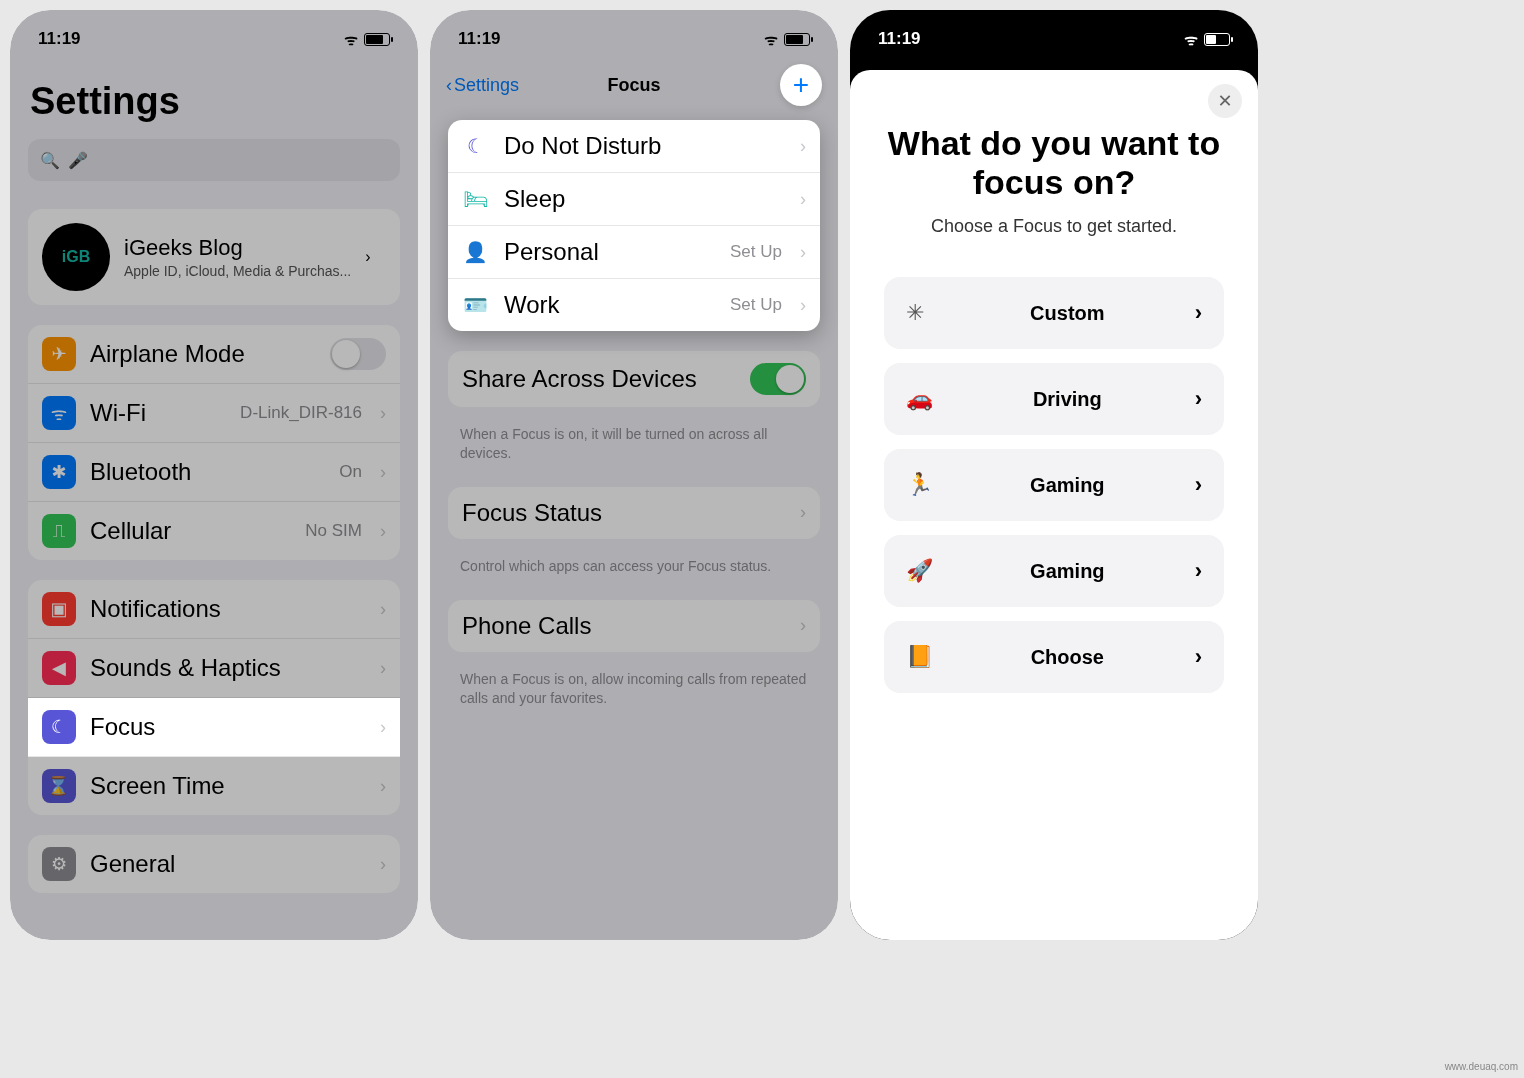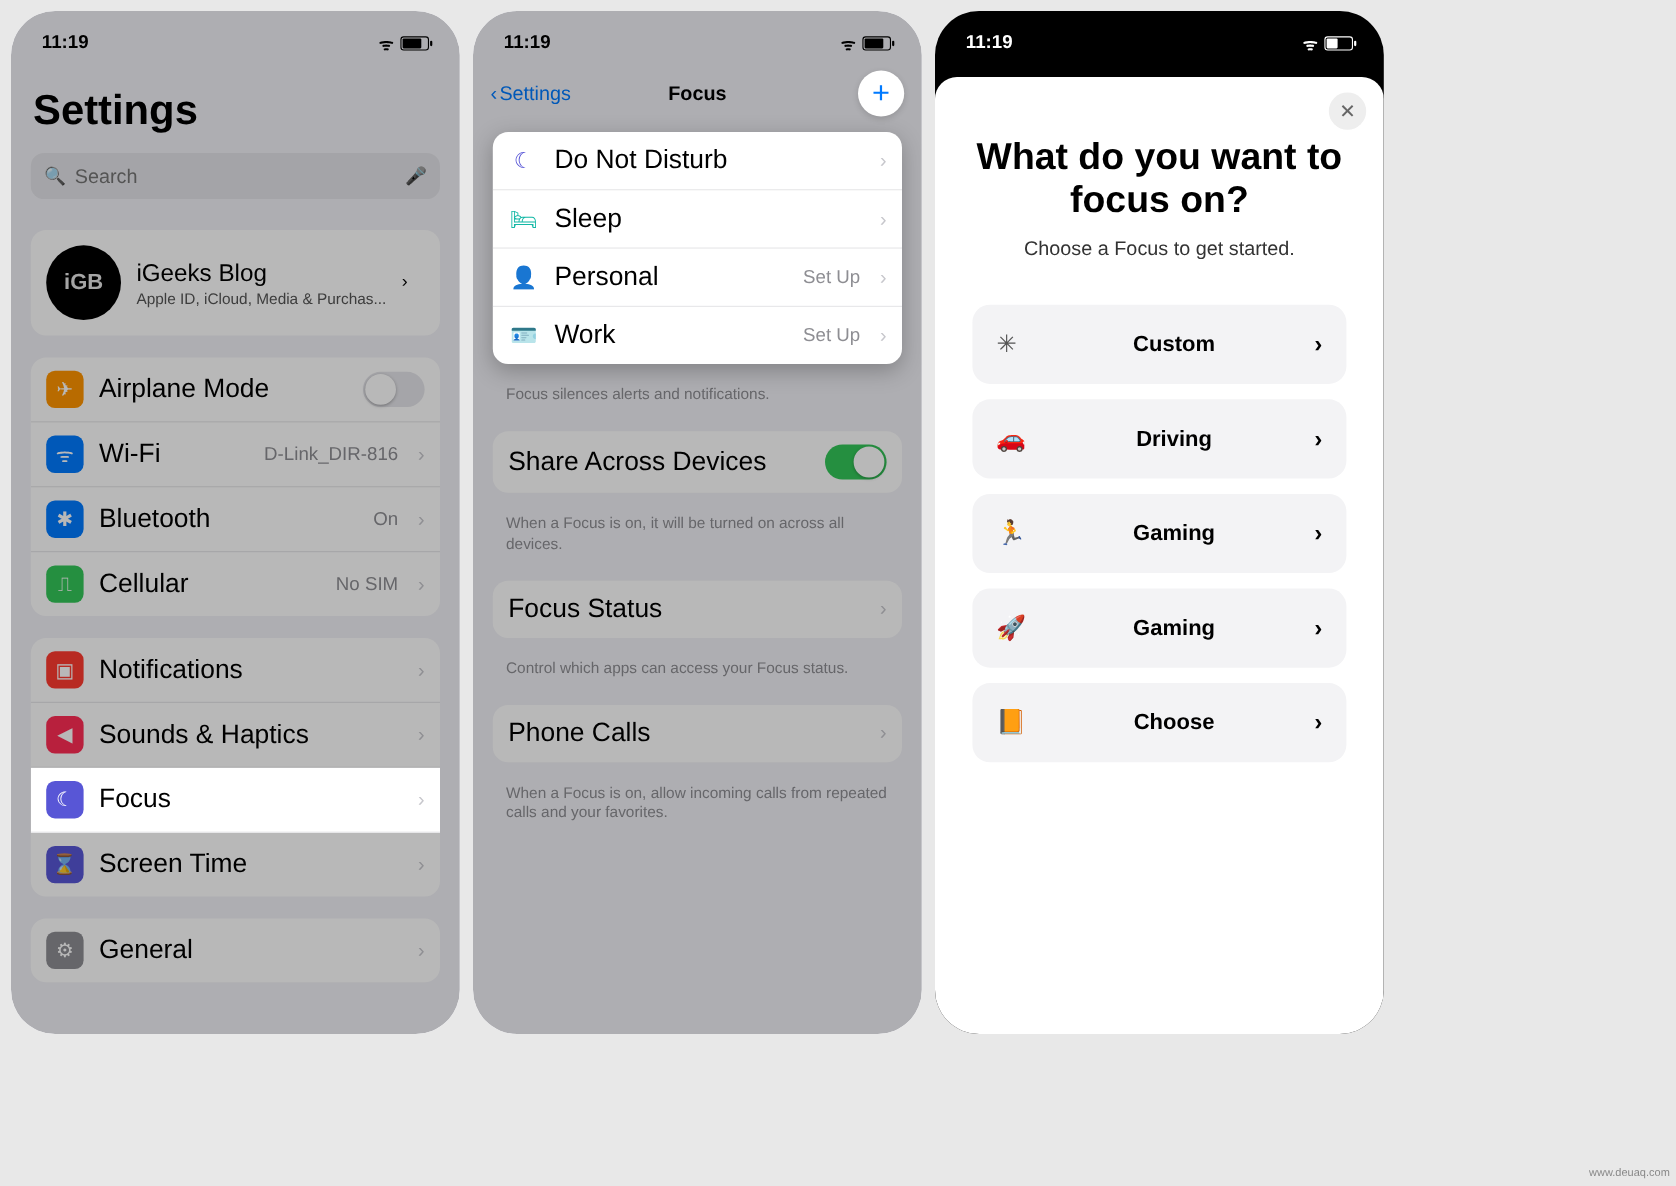--- a/index.html
+++ b/index.html
@@ -25,21 +25,21 @@
 .searchbar { margin:6px 18px 18px; background:#e4e4e9; border-radius:12px; height:42px; display:flex; align-items:center; padding:0 12px; color:#8e8e93; gap:8px;}
 .searchbar input { flex:1; border:none; background:transparent; font-size:18px; color:#8e8e93;}
 .group { margin:10px 18px; background:#fff; border-radius:14px; overflow:hidden; }
 .row { display:flex; align-items:center; padding:12px 14px; gap:14px; position:relative; border-bottom:1px solid #e6e6e8;}
 .row:last-child { border-bottom:none; }
 .row .icon { width:34px; height:34px; border-radius:8px; display:flex; align-items:center; justify-content:center; color:#fff; font-size:18px; flex-shrink:0;}
 .row .label { flex:1; font-size:24px; color:#000;}
 .row .value { color:#8e8e93; font-size:17px;}
 .row .chev { color:#c7c7cc; font-size:18px; margin-left:4px;}
 .account { display:flex; align-items:center; padding:14px; gap:14px;}
-.account .avatar { width:68px; height:68px; border-radius:50%; background:#000; color:#e5e5e5; display:flex; align-items:center; justify-content:center; font-weight:700; font-size:20px;}
+.account .avatar { width:68px; height:68px; border-radius:50%; background:#000; color:#14b8a6; display:flex; align-items:center; justify-content:center; font-weight:700; font-size:16px;}
 .account .txt .name { font-size:22px; font-weight:500;}
 .account .txt .sub { font-size:14px; color:#555; margin-top:2px;}
 .highlight-row { background:#fff; position:relative; z-index:5;}
 .toggle { width:56px; height:32px; border-radius:16px; background:#e5e5ea; position:relative;}
 .toggle .knob { width:28px; height:28px; background:#fff; border-radius:50%; position:absolute; top:2px; left:2px; box-shadow:0 1px 3px rgba(0,0,0,0.3);}
 .toggle.on { background:#34c759;}
 .toggle.on .knob { left:auto; right:2px;}
 .footnote { color:#8e8e93; font-size:14px; padding:8px 30px 14px; line-height:1.35;}
 .focuslist { position:relative; z-index:10; margin:10px 18px; background:#fff; border-radius:14px; overflow:hidden; box-shadow:0 6px 20px rgba(0,0,0,0.25);}
 .focuslist .row .icon { background:transparent; width:28px; height:28px; font-size:20px;}
@@ -63,21 +63,20 @@
     <span class="right">
         <span class="wifi">ᯤ</span>
         <span class="battery">
           <span class="fill"></span>
         </span>
       </span>
   </div>
   <div class="big-title">Settings</div>
   <div class="searchbar">
     <span>🔍</span>
-    <input placeholder="Search" style="">
     <span>🎤</span>
   </div>
   <div class="group">
     <div class="account">
       <div class="avatar">iGB</div>
       <div class="txt">
         <div class="name">iGeeks Blog</div>
         <div class="sub">Apple ID, iCloud, Media &amp; Purchas...</div>
       </div>
       <span class="chev">›</span>
@@ -178,21 +177,20 @@
         <span class="value">Set Up</span>
         <span class="chev">›</span>
       </div>
       <div class="row">
         <span class="icon" style="color:#30b0c7;">🪪</span>
         <span class="label">Work</span>
         <span class="value">Set Up</span>
         <span class="chev">›</span>
       </div>
     </div>
-  <div class="footnote">Focus silences alerts and notifications.</div>
   <div class="group">
     <div class="row">
       <span class="label">Share Across Devices</span>
       <span class="toggle on">
           <span class="knob"></span>
         </span>
     </div>
   </div>
   <div class="footnote">When a Focus is on, it will be turned on across all devices.</div>
   <div class="group">

